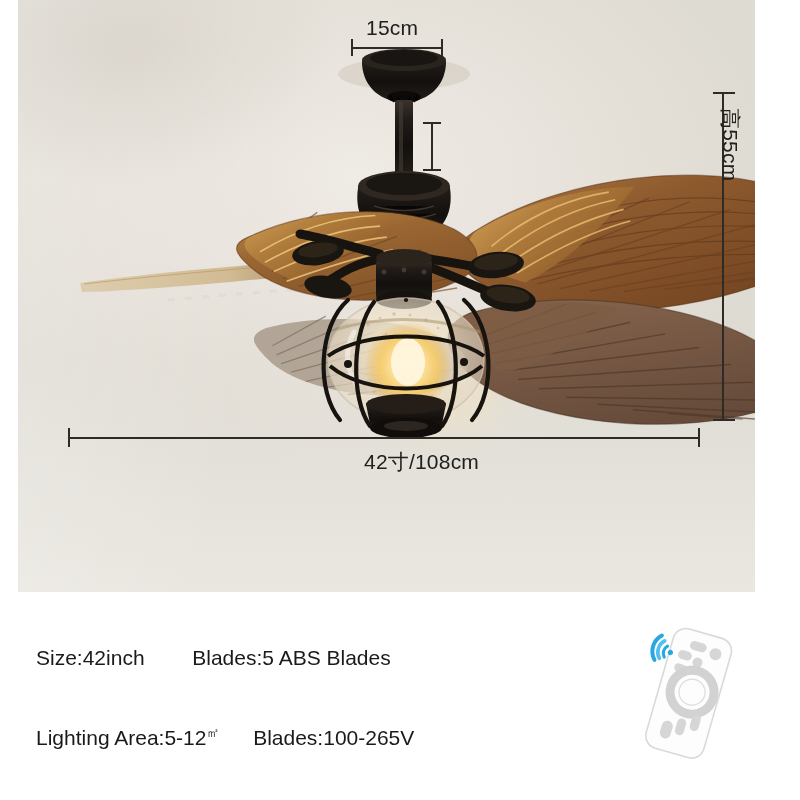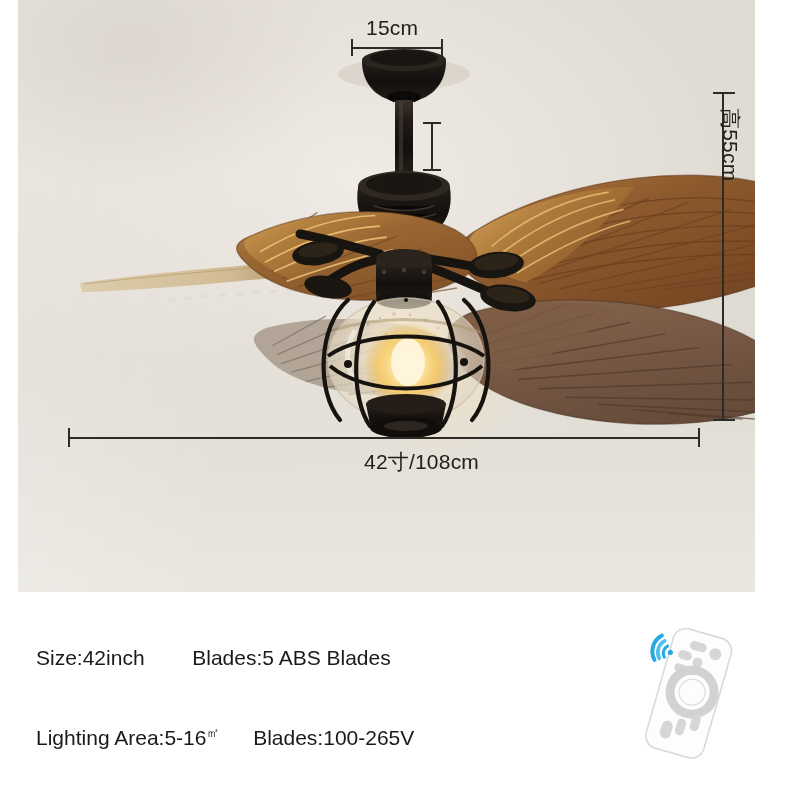--- a/index.html
+++ b/index.html
@@ -326,21 +326,21 @@
     <div class="dim-label" style="left:346px;top:448px;">42寸/108cm</div>
   </div>
 
   <div class="specs">
     <div class="spec-row" style="top:10px;margin-top:24px;">
       <span>Size:42inch</span>
       <span style="display:inline-block;width:36px;"></span>
       <span class="col2">Blades:5 ABS Blades</span>
     </div>
     <div class="spec-row" style="top:112px;">
-      <span>Lighting Area:5-16</span><span class="sup">㎡</span>
+      <span>Lighting Area:5-12</span><span class="sup">㎡</span>
       <span style="display:inline-block;width:22px;"></span>
       <span class="col2">Blades:100-265V</span>
     </div>
   </div>
 
   <div class="remote-wrap">
     <svg viewBox="0 0 170 160" width="170" height="160">
       <g transform="rotate(16 85 86)">
 
         <rect x="44" y="16" width="60" height="124" rx="13" fill="#fdfdfd" stroke="#d9d9d9" stroke-width="1.6"></rect>

